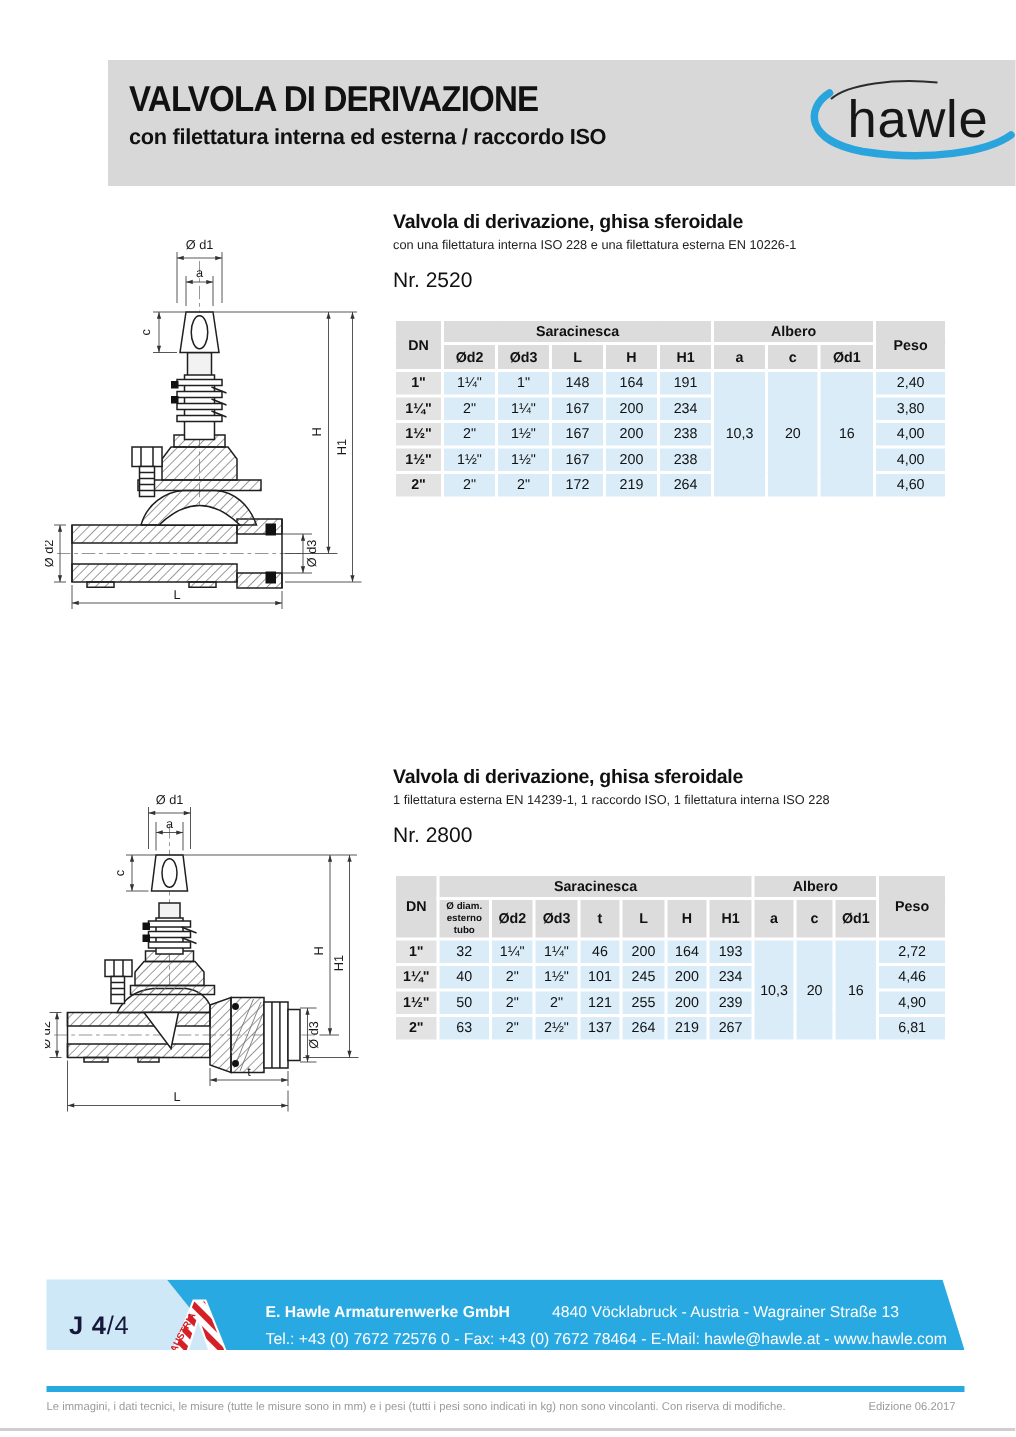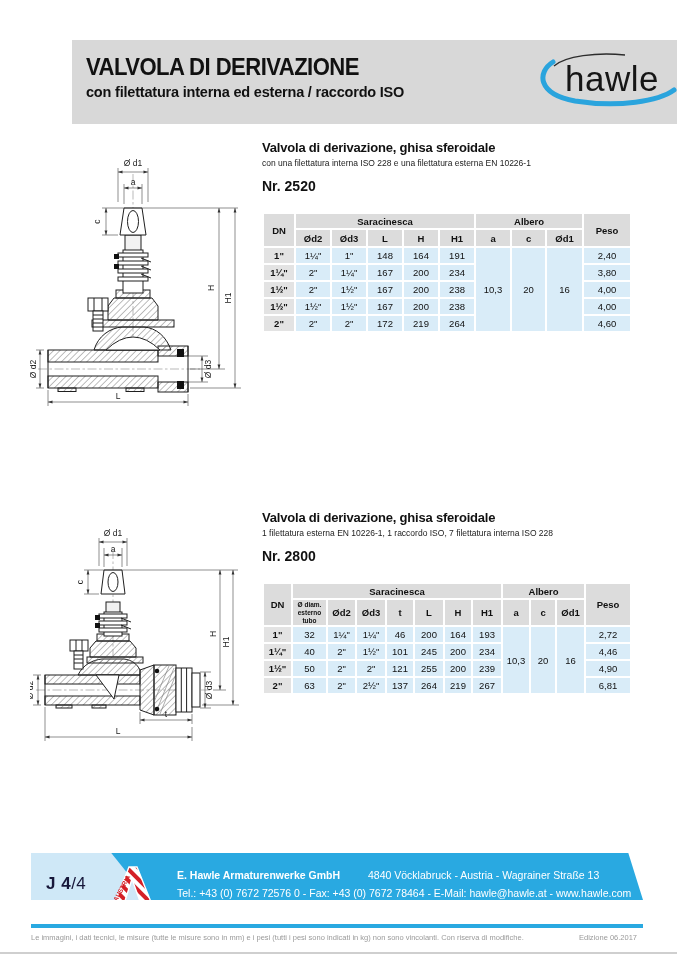--- a/index.html
+++ b/index.html
@@ -11,21 +11,21 @@
   .topbar { position:absolute; left:31px; top:40px; width:615px; height:84px; background:var(--headgray,#d8d8d8);margin-left:41px; }
   .topbar h1 { margin:13px 0 0 14px; font-size:24px; font-weight:bold; letter-spacing:-0.6px; transform:scaleX(0.92); transform-origin:left center; white-space:nowrap; }
   .topbar h2 { margin:3px 0 0 14px; font-size:14.5px; font-weight:bold; letter-spacing:-0.2px; }
   .hawle-logo { position:absolute; right:10px; top:6px; }
 
   
   .sec-info { position:absolute; left:262px; width:368px; }
   .sec-1 { top:140px; } .sec-2 { top:510px; }
   .sec-title { font-size:13px; font-weight:bold; letter-spacing:-0.2px; }
   .sec-sub { font-size:8.5px; margin-top:3px; color:#222; }
-  .sec-num { font-size:14px; font-weight:bold; margin-top:10px; }
+  .sec-num { font-size:14px; font-weight:normal; margin-top:10px; }
 
   
   table { border-collapse:collapse; table-layout:fixed; width:100%; margin-top:18px; }
   th,td { border:2px solid #fff; text-align:center; vertical-align:middle; }
   thead th { background:var(--tblgray,#dcdcdc); font-weight:bold; font-size:9.5px; height:16px; }
   thead tr.sub th { height:18px; }
   .tbl-2800 thead tr.sub th { height:27px; }
   .tbl-2800 thead tr.sub th:first-child { font-size:6.5px; line-height:1.2; padding:1px; }
   tbody th.dn { background:var(--rowgray,#e3e3e3); font-weight:bold; font-size:9.5px; }
   tbody td { background:var(--tblblue,#d9ecf8); font-size:9.5px; font-weight:normal; height:17px; }
@@ -336,21 +336,21 @@
         <text transform="rotate(-90 3.2 168)" x="3.2" y="168">Ø d2</text>
         <text transform="rotate(-90 182 168)" x="182" y="168">Ø d3</text>
         <text x="136" y="195">t</text>
         <text x="88" y="212">L</text>
       </g>
     </svg>
   </div>
 
   <section class="sec-info sec-2">
     <div class="sec-title">Valvola di derivazione, ghisa sferoidale</div>
-    <div class="sec-sub">1 filettatura esterna EN 10226-1, 1 raccordo ISO, 7 filettatura interna ISO 228</div>
+    <div class="sec-sub">1 filettatura esterna EN 14239-1, 1 raccordo ISO, 1 filettatura interna ISO 228</div>
     <div class="sec-num">Nr. 2800</div>
     <table class="tbl-2800">
         <colgroup>
           <col style="width: 29px;">
           <col style="width: 35px;">
           <col style="width: 29px;">
           <col style="width: 30px;">
           <col style="width: 28px;">
           <col style="width: 30px;">
           <col style="width: 28px;">

